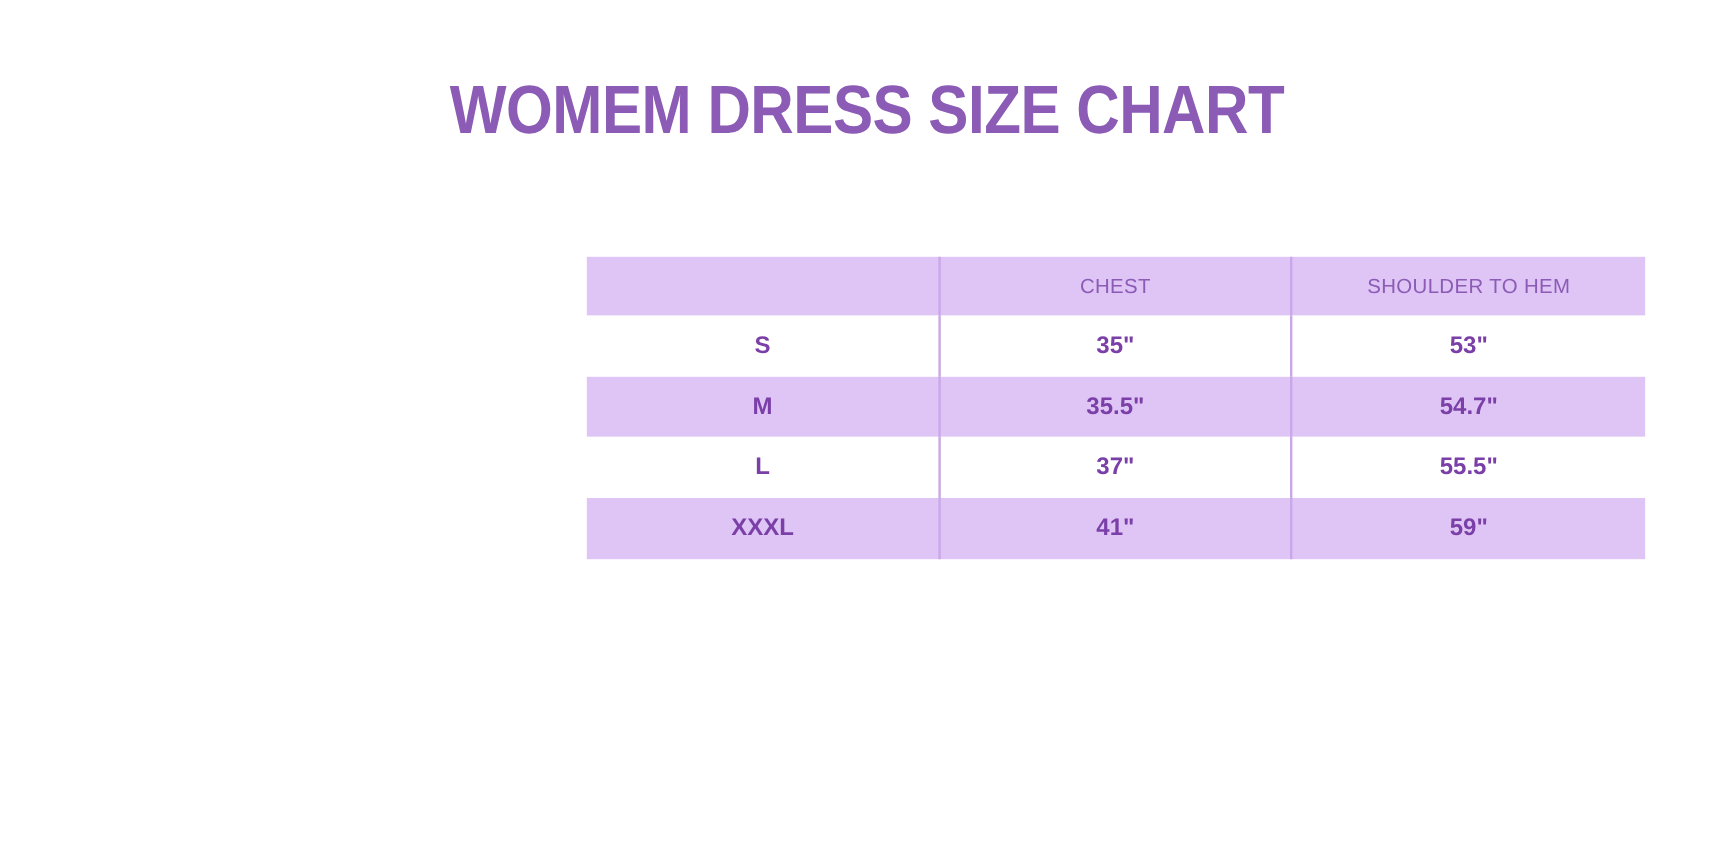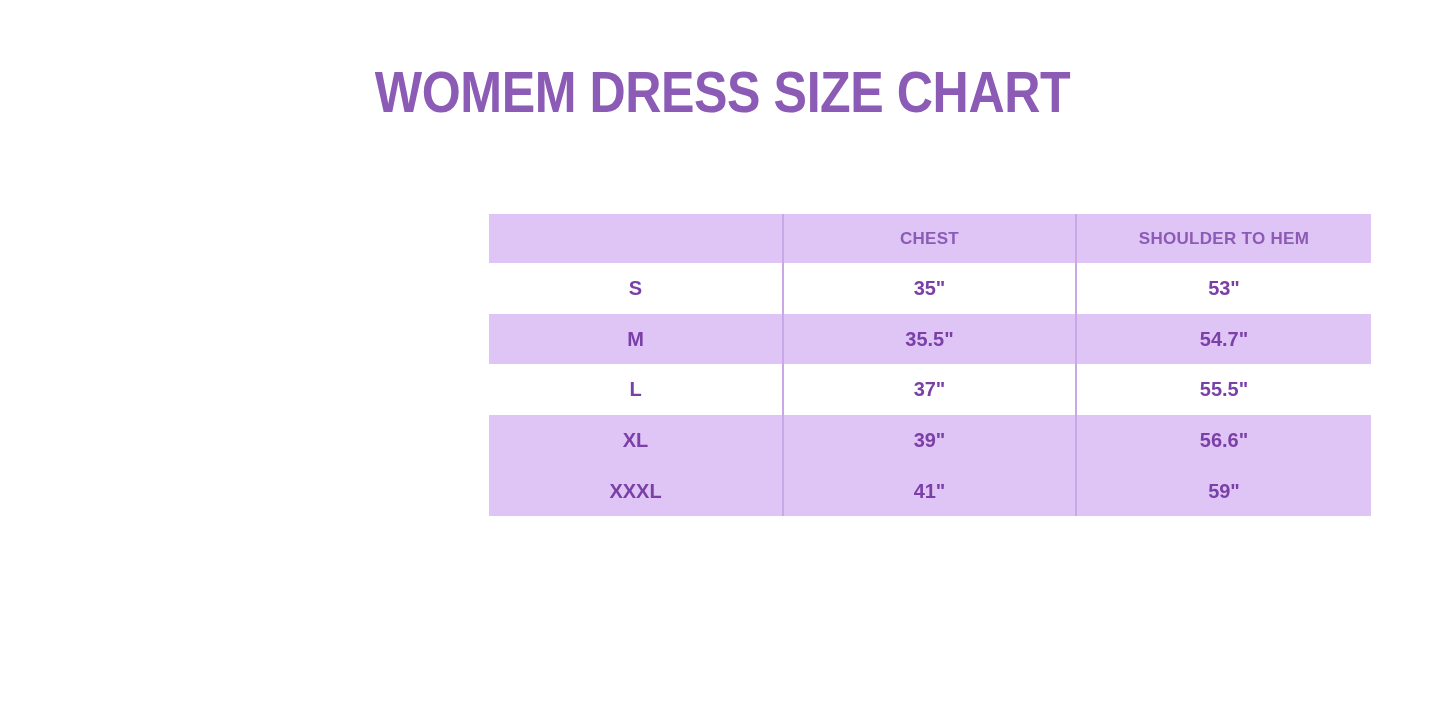--- a/index.html
+++ b/index.html
@@ -57,21 +57,21 @@
     border: none;
   }
 
   tr.header-row {
     height: 49px;
   }
   tr.header-row th {
     background: #DFC5F5;
     color: #8B5BB5;
     font-size: 17px;
-    font-weight: bold;
+    font-weight: normal;
     letter-spacing: 0.3px;
     height: 49px;
   }
   tr.header-row th.col-first {
     background: #DFC5F5;
   }
 
   tr.data-row {
     height: 50.7px;
   }
@@ -128,25 +128,20 @@
         <td class="col-chest">35.5"</td>
         <td class="col-hem">54.7"</td>
       </tr>
 
       <tr class="data-row">
         <td class="col-size">L</td>
         <td class="col-chest">37"</td>
         <td class="col-hem">55.5"</td>
       </tr>
 
-      <tr class="data-row striped">
-        <td class="col-size">XL</td>
-        <td class="col-chest">39"</td>
-        <td class="col-hem">56.6"</td>
-      </tr>
 
 
       <tr class="data-row striped">
         <td class="col-size">XXXL</td>
         <td class="col-chest">41"</td>
         <td class="col-hem">59"</td>
       </tr>
 
     </tbody>
   </table>

